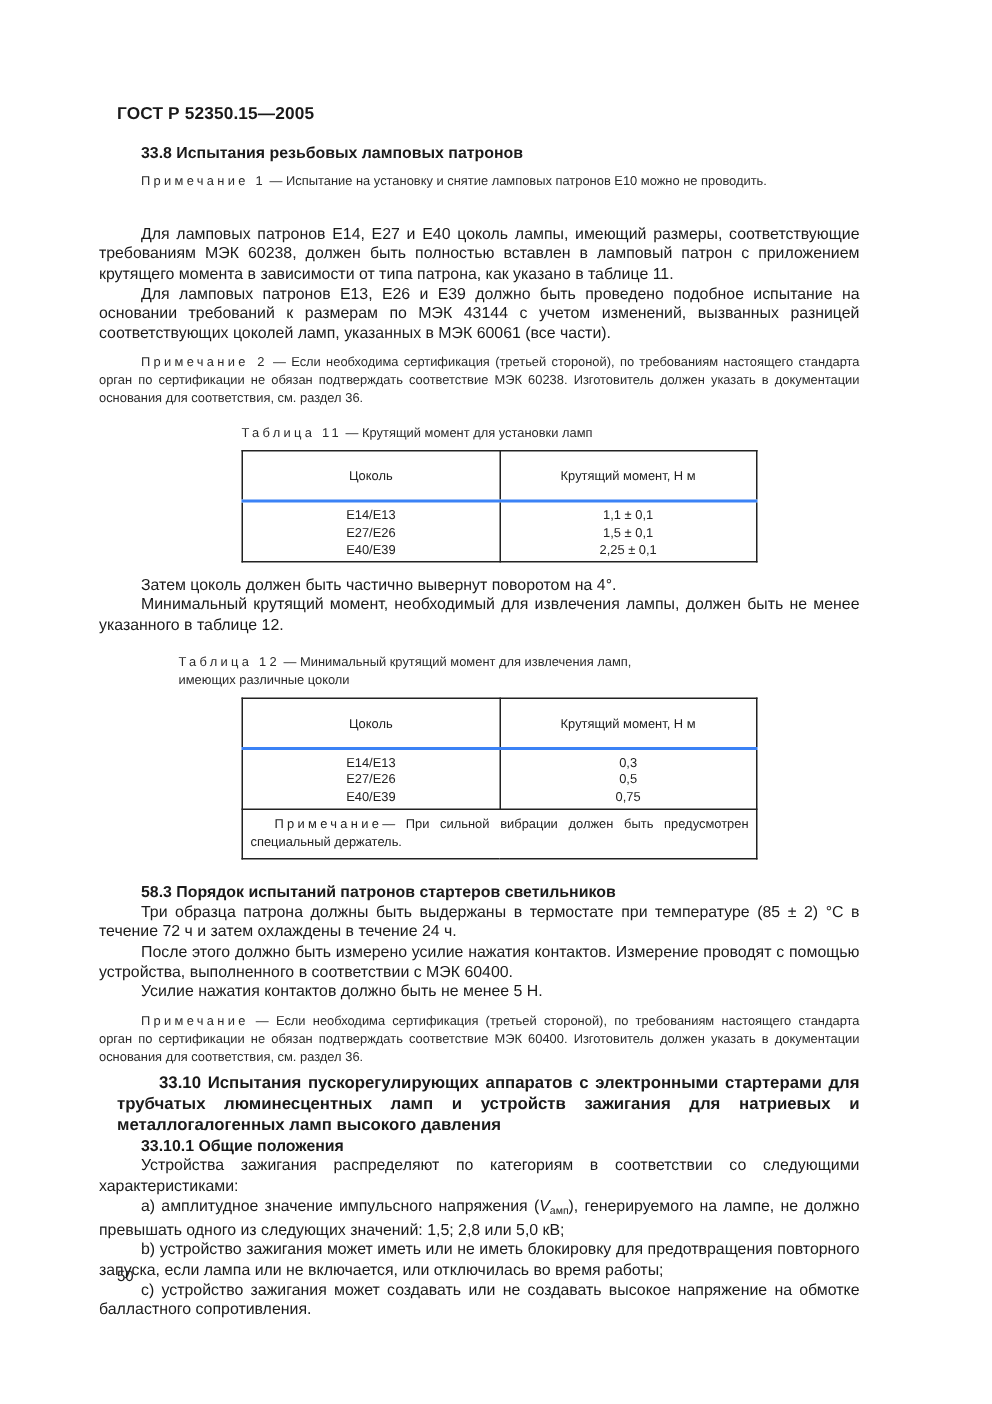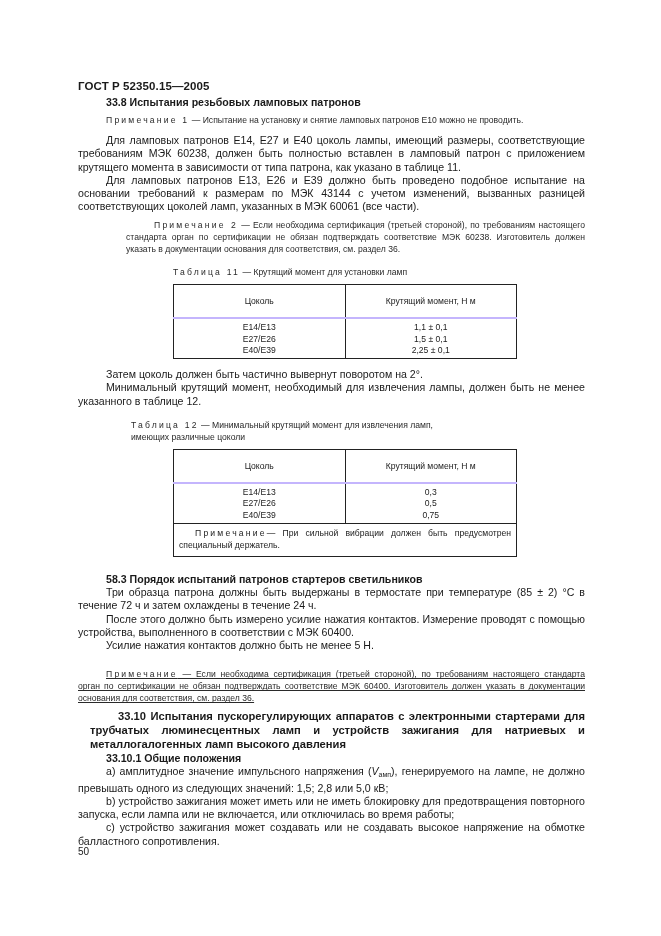--- a/index.html
+++ b/index.html
@@ -1,54 +1,54 @@
 <!DOCTYPE html>
 <html><head>
 <meta charset="utf-8">
 <style>
   html, body { margin: 0; padding: 0; background: #ffffff; }
   body { width: 661px; height: 936px; position: relative; overflow: hidden;
          font-family: "Liberation Sans", sans-serif; color: #1a1a1a; }
   .page { position: absolute; left: 0; top: 0; width: 661px; height: 936px; }
-  .header { position: absolute; left: 78px; top: 80px; font-size: 11.5px; font-weight: bold; letter-spacing: 0.1px; }
-  .content { position: absolute; left: 78px; top: 95px; width: 507px; }
+  .header { position: absolute; left: 78px; top: 70px; font-size: 11.5px; font-weight: bold; letter-spacing: 0.1px; }
+  .content { position: absolute; left: 66px; top: 95px; width: 507px; }
   p { margin: 0; }
   .h2 { font-weight: bold; font-size: 10.6px; text-indent: 28px; line-height: 14px; }
   .body { font-size: 10.6px; line-height: 13.3px; text-align: justify; text-indent: 28px; }
   .note { font-size: 8.6px; line-height: 12px; text-align: justify; text-indent: 28px; color: #2a2a2a; }
   .sp { letter-spacing: 2.2px; }
   .cap { font-size: 8.6px; line-height: 11.5px; color: #2a2a2a; }
   table { border-collapse: collapse; font-size: 8.6px; color: #222; }
   td, th { border: 1px solid #222; font-weight: normal; text-align: center; padding: 0; }
   .tbl { margin-left: 95px; width: 344px; }
-  .tbl th { height: 32px; border-bottom: 2px solid #c4b5fd; }
+  .tbl th { height: 32px; border-bottom: 2px solid #3b82f6; }
   .tbl td.vals { line-height: 11.3px; padding: 3px 0 2px 0; vertical-align: top; }
   .tbl td.tnote { text-align: justify; padding: 3px 5px 4px 5px; line-height: 12.5px; text-indent: 0; }
   .tnote .ind { display: inline-block; width: 16px; }
   .h3 { font-weight: bold; font-size: 11.2px; line-height: 13.6px; text-indent: 28px; text-align: justify; }
   .pagenum { position: absolute; left: 78px; top: 846px; font-size: 10px; }
   sub { font-size: 7px; vertical-align: -2px; }
 </style>
 </head>
 <body>
 
 <div class="page">
 
   <div class="header">ГОСТ Р 52350.15—2005</div>
 
   <div class="content">
 
     <p class="h2" style="margin-top:0;">33.8  Испытания резьбовых ламповых патронов</p>
 
     <p class="note" style="margin-top:5px;"><span class="sp">Примечание 1</span><span> — Испытание на установку и снятие ламповых патронов Е10 можно не проводить.</span></p>
 
-    <p class="body" style="margin-top:8px;">Для ламповых патронов Е14, Е27 и Е40 цоколь лампы, имеющий размеры, соответствующие требованиям МЭК 60238, должен быть полностью вставлен в ламповый патрон с приложением крутящего момента в зависимости от типа патрона, как указано в таблице 11.</p>
+    <p class="body" style="margin-top:24px;">Для ламповых патронов Е14, Е27 и Е40 цоколь лампы, имеющий размеры, соответствующие требованиям МЭК 60238, должен быть полностью вставлен в ламповый патрон с приложением крутящего момента в зависимости от типа патрона, как указано в таблице 11.</p>
     <p class="body">Для ламповых патронов Е13, Е26 и Е39 должно быть проведено подобное испытание на основании требований к размерам по МЭК 43144 с учетом изменений, вызванных разницей соответствующих цоколей ламп, указанных в МЭК 60061 (все части).</p>
 
-    <p class="note" style="margin-top:5px;margin-left:48px;"><span class="sp">Примечание 2</span><span> — Если необходима сертификация (третьей стороной), по требованиям настоящего стандарта орган по сертификации не обязан подтверждать соответствие МЭК 60238. Изготовитель должен указать в документации основания для соответствия, см. раздел 36.</span></p>
+    <p class="note" style="margin-top:5px;"><span class="sp">Примечание 2</span><span> — Если необходима сертификация (третьей стороной), по требованиям настоящего стандарта орган по сертификации не обязан подтверждать соответствие МЭК 60238. Изготовитель должен указать в документации основания для соответствия, см. раздел 36.</span></p>
 
     <p class="cap" style="margin-top:12px; margin-left:95px;"><span class="sp">Таблица 11</span><span> — Крутящий момент для установки ламп</span></p>
 
     <table class="tbl" style="margin-top:6px;">
       <tbody>
           <tr>
         <th style="width:50%;">Цоколь</th>
         <th>Крутящий момент, Н  м</th>
       </tr>
       <tr>
@@ -59,21 +59,21 @@
         </td>
         <td class="vals">
           <div>1,1 ± 0,1</div>
           <div>1,5 ± 0,1</div>
           <div>2,25 ± 0,1</div>
         </td>
       </tr>
     </tbody>
       </table>
 
-    <p class="body" style="margin-top:9px;">Затем цоколь должен быть частично вывернут поворотом на 2°.</p>
+    <p class="body" style="margin-top:9px;">Затем цоколь должен быть частично вывернут поворотом на 4°.</p>
     <p class="body">Минимальный крутящий момент, необходимый для извлечения лампы, должен быть не менее указанного в таблице 12.</p>
 
     <p class="cap" style="margin-top:12px; margin-left:53px; width:340px;"><span class="sp">Таблица 12</span><span> — Минимальный крутящий момент для извлечения ламп, имеющих различные цоколи</span></p>
 
     <table class="tbl" style="margin-top:6px;">
       <tbody>
           <tr>
         <th style="width:50%;">Цоколь</th>
         <th>Крутящий момент, Н  м</th>
       </tr>
@@ -93,23 +93,24 @@
         <td colspan="2" class="tnote" style="text-align-last:left;"><span class="ind"></span><span class="sp">Примечание</span><span>— При сильной вибрации должен быть предусмотрен специальный держатель.</span></td>
       </tr>
     </tbody>
       </table>
 
     <p class="h2" style="margin-top:15px;">58.3  Порядок испытаний патронов стартеров светильников</p>
     <p class="body">Три образца патрона должны быть выдержаны в термостате при температуре (85 ± 2) °С в течение 72 ч и затем охлаждены в течение 24 ч.</p>
     <p class="body">После этого должно быть измерено усилие нажатия контактов. Измерение проводят с помощью устройства, выполненного в соответствии с МЭК 60400.</p>
     <p class="body">Усилие нажатия контактов должно быть не менее 5 Н.</p>
 
-    <p class="note" style="margin-top:16px;text-decoration:underline;"><span class="sp">Примечание</span><span> — Если необходима сертификация (третьей стороной), по требованиям настоящего стандарта орган по сертификации не обязан подтверждать соответствие МЭК 60400. Изготовитель должен указать в документации основания для соответствия, см. раздел 36.</span></p>
+    <p class="note" style="margin-top:6px;"><span class="sp">Примечание</span><span> — Если необходима сертификация (третьей стороной), по требованиям настоящего стандарта орган по сертификации не обязан подтверждать соответствие МЭК 60400. Изготовитель должен указать в документации основания для соответствия, см. раздел 36.</span></p>
 
     <p class="h3" style="margin-top:6px;margin-left:12px;">33.10  Испытания пускорегулирующих аппаратов с электронными стартерами для трубчатых люминесцентных ламп и устройств зажигания для натриевых и металлогалогенных ламп высокого давления</p>
     <p class="h2">33.10.1  Общие положения</p>
+    <p class="body">Устройства зажигания распределяют по категориям в соответствии со следующими характеристиками:</p>
     <p class="body"><span>а)  амплитудное значение импульсного напряжения (</span><i>V</i><sub>амп</sub><span>),  генерируемого на лампе, не должно превышать одного из следующих значений: 1,5; 2,8 или 5,0 кВ;</span></p>
     <p class="body">b)  устройство зажигания может иметь или не иметь блокировку для предотвращения повторного запуска, если лампа или не включается, или отключилась во время работы;</p>
     <p class="body">с) устройство зажигания может создавать или не создавать высокое напряжение на обмотке балластного сопротивления.</p>
   </div>
 
   <div class="pagenum">50</div>
 </div>
 
 </body></html>

